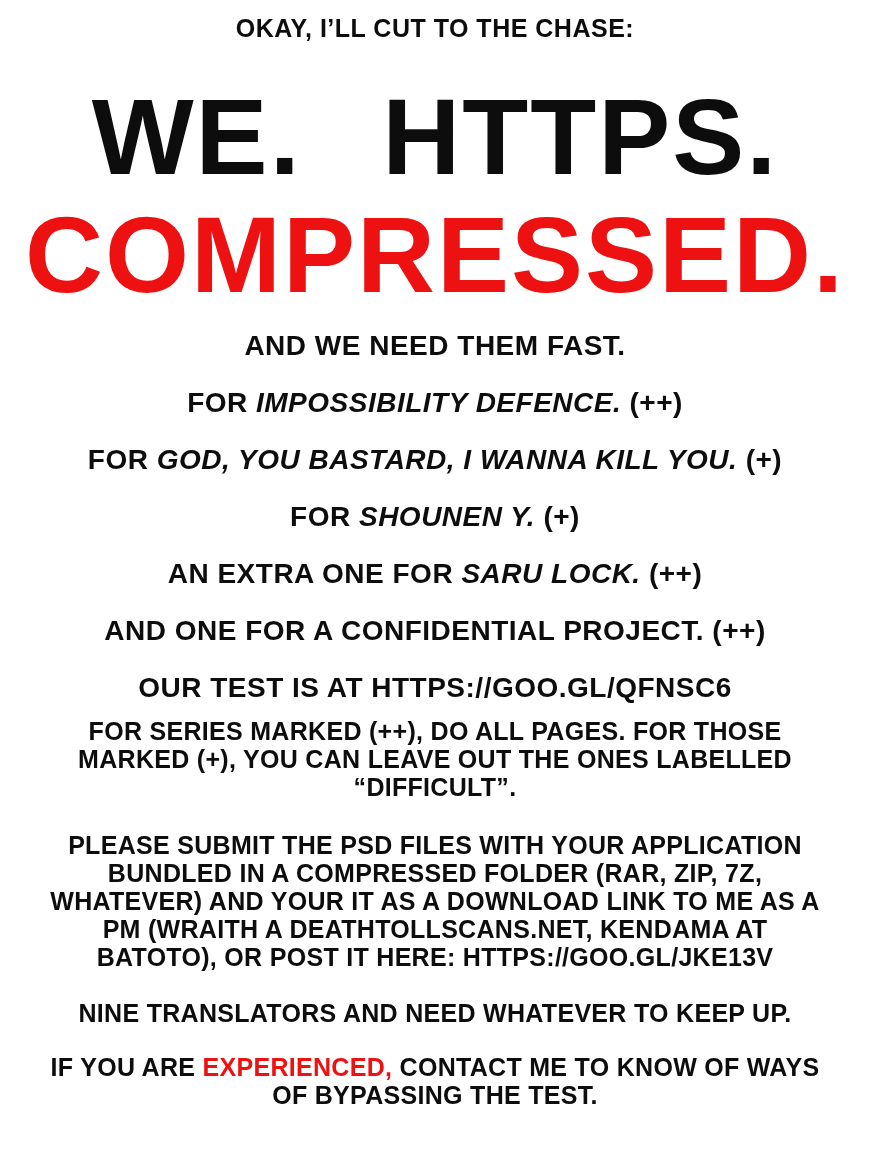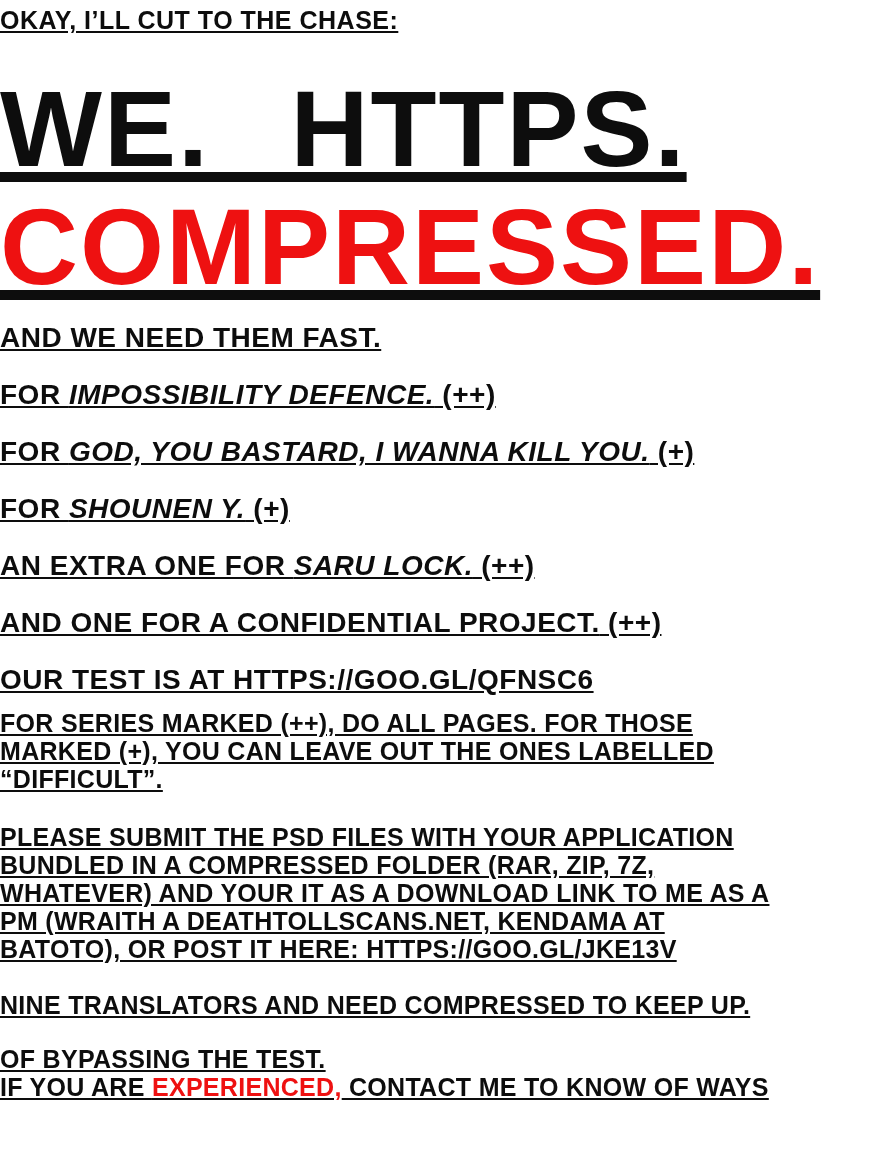--- a/index.html
+++ b/index.html
@@ -8,25 +8,24 @@
     background: #ffffff;
   }
   .page {
     position: relative;
     width: 870px;
     height: 1160px;
     background: #ffffff;
     color: #0d0d0d;
     font-family: "Liberation Sans", "DejaVu Sans", sans-serif;
     font-weight: bold;
-    text-align: left;
+    text-align: center;
     box-sizing: border-box;
-    padding-top: 6px;
+    padding-top: 14px;
     overflow: hidden;
-    text-decoration: underline;
   }
   .intro {
     font-size: 25px;
     line-height: 29px;
     letter-spacing: 0.5px;
   }
   .headline {
     font-size: 108px;
     line-height: 1.0;
     letter-spacing: 2px;
@@ -95,21 +94,21 @@
 
   <div class="para para-submission">
     <div class="para-line">PLEASE SUBMIT THE PSD FILES WITH YOUR APPLICATION</div>
     <div class="para-line">BUNDLED IN A COMPRESSED FOLDER (RAR, ZIP, 7Z,</div>
     <div class="para-line">WHATEVER) AND YOUR IT AS A DOWNLOAD LINK TO ME AS A</div>
     <div class="para-line">PM (WRAITH A DEATHTOLLSCANS.NET, KENDAMA AT</div>
     <div class="para-line">BATOTO), OR POST IT HERE: HTTPS://GOO.GL/JKE13V</div>
   </div>
 
   <div class="para para-situation">
-    <div class="para-line">NINE TRANSLATORS AND NEED COMPRESSED TO KEEP UP.</div>
+    <div class="para-line">NINE TRANSLATORS AND NEED WHATEVER TO KEEP UP.</div>
   </div>
 
   <div class="para para-experienced">
+    <div class="para-line"><span>IF YOU ARE </span><span class="red-text">EXPERIENCED,</span><span> CONTACT ME TO KNOW OF WAYS</span></div>
     <div class="para-line">OF BYPASSING THE TEST.</div>
-    <div class="para-line"><span>IF YOU ARE </span><span class="red-text">EXPERIENCED,</span><span> CONTACT ME TO KNOW OF WAYS</span></div>
   </div>
 
 </div>
 
 </body></html>

